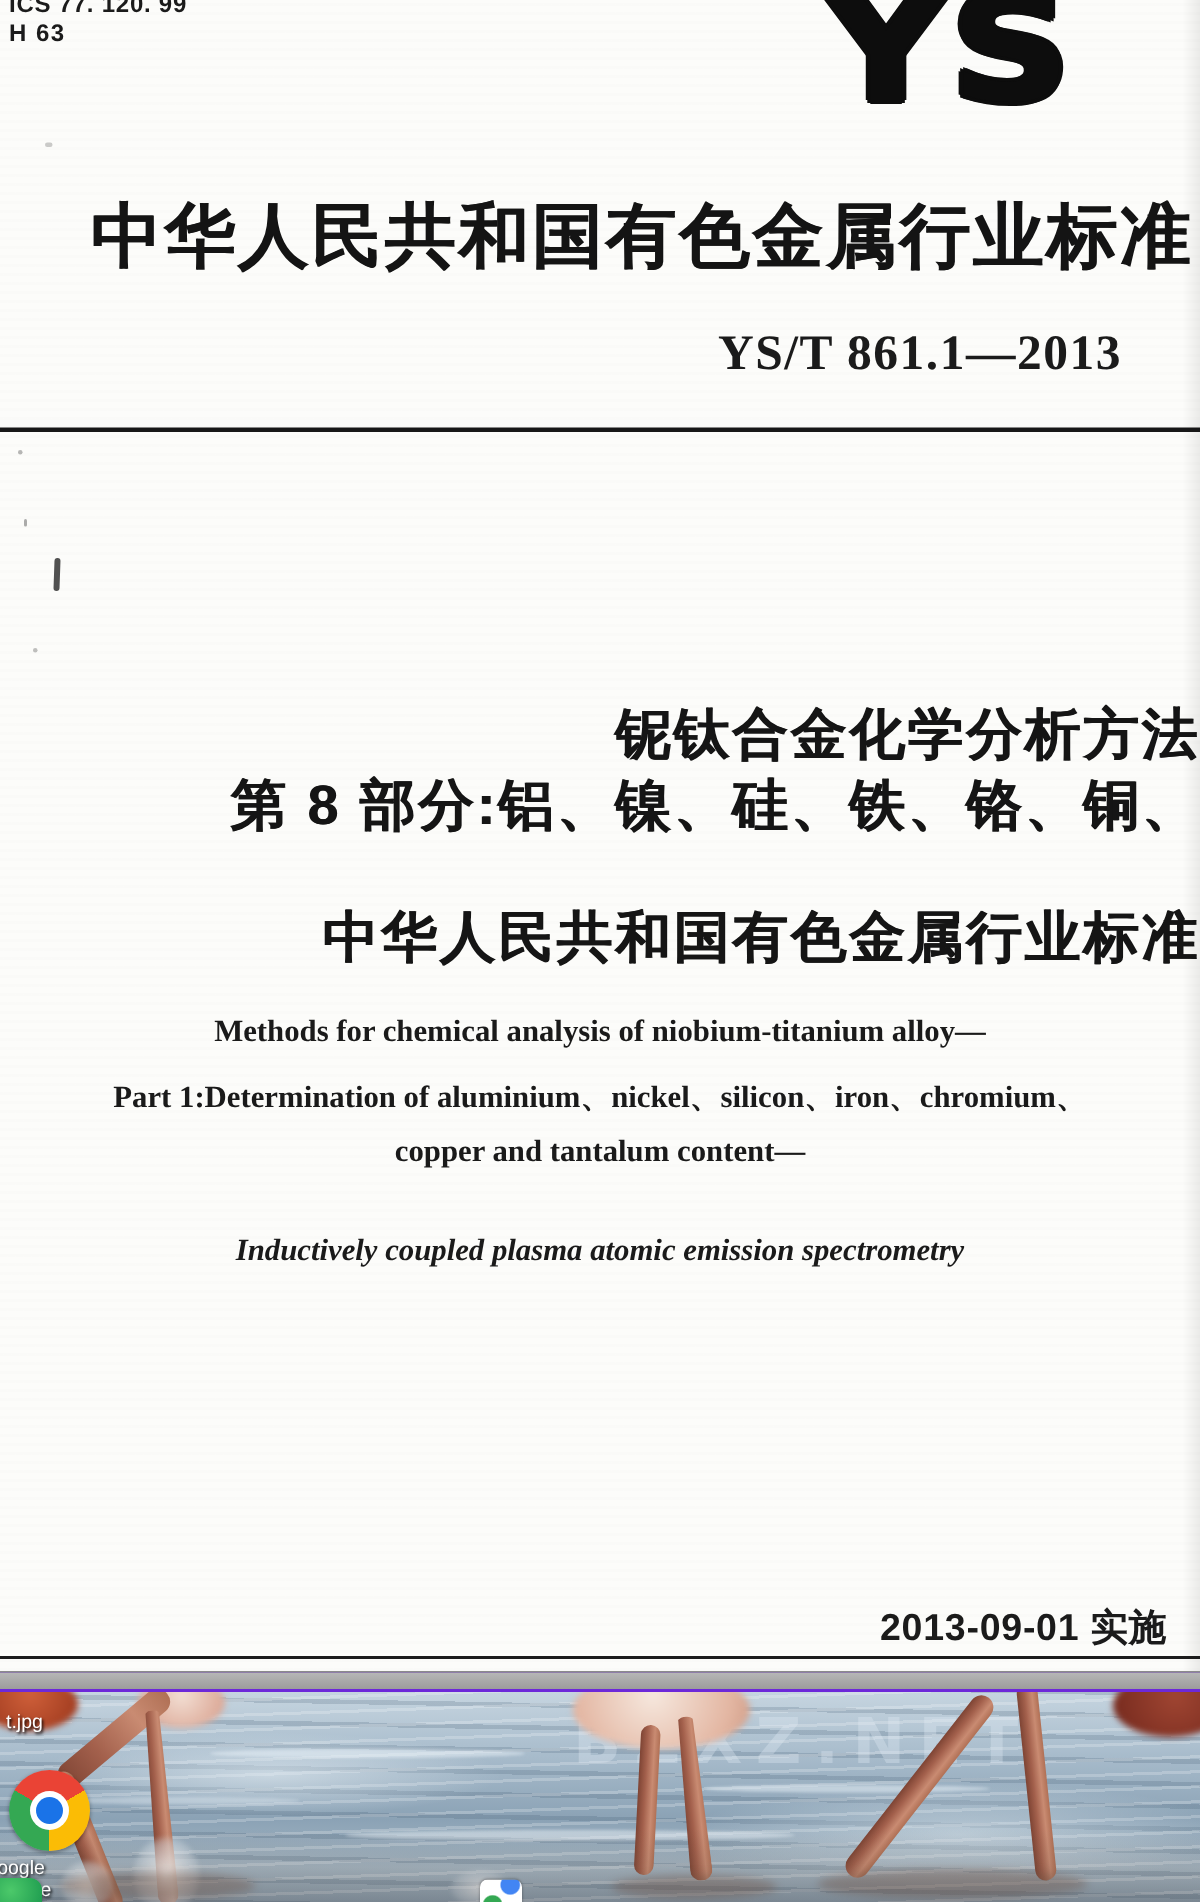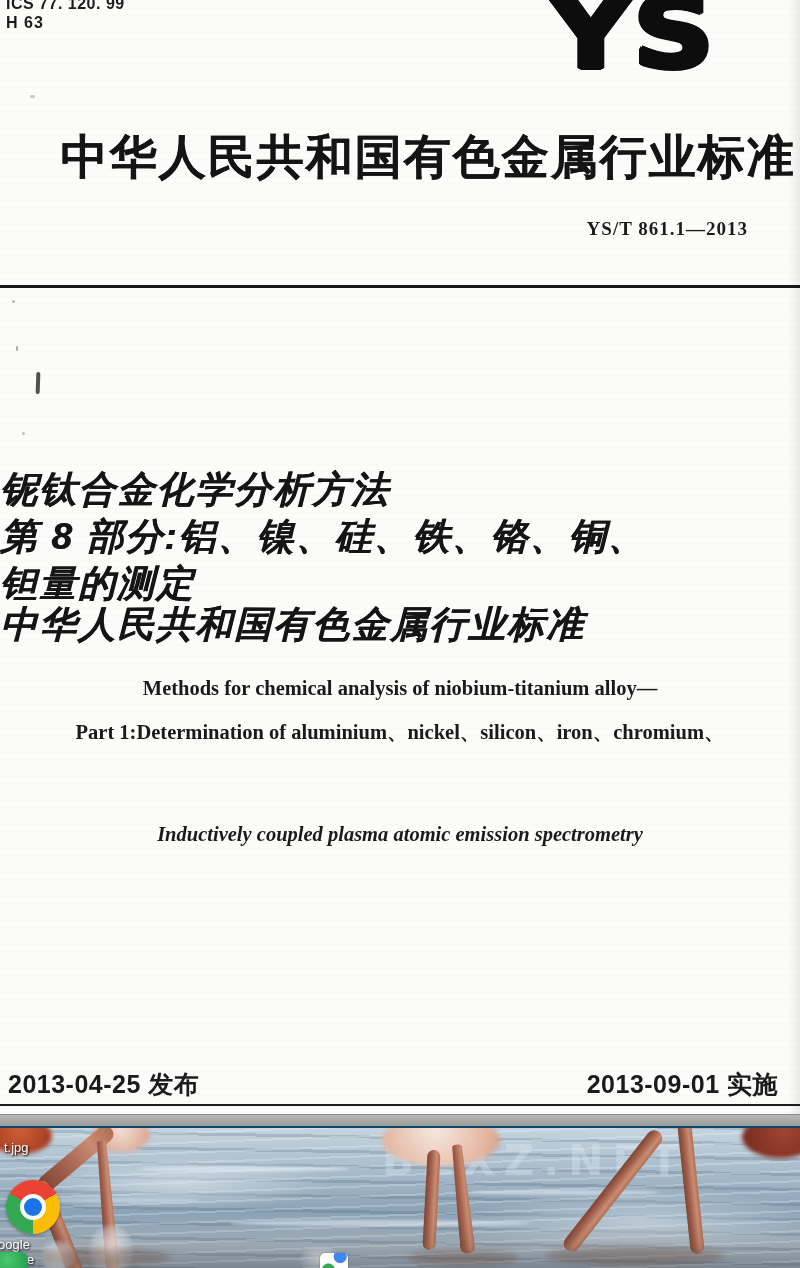--- a/index.html
+++ b/index.html
@@ -1,37 +1,37 @@
 <!DOCTYPE html>
 <html><head>
 <meta charset="utf-8">
 <style>
   html,body{margin:0;padding:0;background:#e8e8e8;}
-  .screen{position:relative;width:800px;height:1268px;overflow:hidden;background:#0c4a6e;
+  .screen{position:relative;width:800px;height:1268px;overflow:hidden;background:#6d28d9;
           font-family:"Liberation Sans","DejaVu Sans",sans-serif;color:#1b1b1b;}
   .abs{position:absolute;}
 
   
   .page{left:0;top:0;width:800px;height:1114px;background:#fcfcfa;
         background-image:repeating-linear-gradient(0deg,rgba(0,0,0,.008) 0 2px,transparent 2px 6px);}
   .page::after{content:'';position:absolute;right:0;top:0;bottom:0;width:12px;
         background:linear-gradient(90deg,transparent,rgba(0,0,0,.07));}
   .ics{left:6px;top:-6px;font-size:16px;font-weight:bold;line-height:20px;letter-spacing:.5px;}
   .cls{left:6px;top:14px;font-size:16px;font-weight:bold;letter-spacing:1px;}
   .ys{right:84px;top:-16px;font-family:"DejaVu Sans",sans-serif;font-weight:900;font-size:112px;
       line-height:112px;color:#0d0d0d;transform:scaleY(.88);transform-origin:top right;letter-spacing:2px;
       text-shadow:3px 0 currentColor,-3px 0 currentColor,0 3px currentColor,0 -3px currentColor,
                   2px 2px currentColor,-2px -2px currentColor,2px -2px currentColor,-2px 2px currentColor;}
   .hdr-title{left:0;top:126px;width:100%;text-align:center;font-size:47px;font-weight:bold;
       letter-spacing:2px;color:#141414;text-shadow:.6px 0 currentColor;white-space:nowrap;padding-left:28px;}
   .std-no{right:52px;top:218px;font-family:"Liberation Serif","DejaVu Serif",serif;
-      font-size:19px;font-weight:bold;letter-spacing:1px;}
+      font-size:33px;font-weight:bold;letter-spacing:1px;}
   .rule-top{left:0;top:285px;width:800px;height:3px;background:#181818;}
-  .cn-title{left:0;top:466px;width:100%;text-align:left;font-size:37px;font-weight:bold;
-      line-height:47px;letter-spacing:2px;color:#151515;text-shadow:.6px 0 currentColor;white-space:nowrap;font-style:italic;}
+  .cn-title{left:0;top:466px;width:100%;text-align:right;font-size:37px;font-weight:bold;
+      line-height:47px;letter-spacing:2px;color:#151515;text-shadow:.6px 0 currentColor;white-space:nowrap;}
   .en-title{left:0;top:676px;width:100%;text-align:center;
       font-family:"Liberation Serif","DejaVu Serif",serif;font-size:20.5px;font-weight:bold;
       line-height:36px;color:#1a1a1a;}
   .date{top:1068px;font-size:25px;font-weight:bold;letter-spacing:.5px;}
   .date-left{left:8px;}
   .date-right{right:22px;}
   .rule-bottom{left:0;top:1104px;width:800px;height:2px;background:#1c1c1c;}
   .speck{background:#333;border-radius:2px;}
 
   
@@ -90,28 +90,27 @@
     <div class="abs rule-top"></div>
 
     <div class="abs speck" style="left:36px;top:372px;width:4px;height:22px;opacity:.85;transform:rotate(2deg);"></div>
     <div class="abs speck" style="left:12px;top:300px;width:3px;height:3px;opacity:.35;"></div>
     <div class="abs speck" style="left:16px;top:346px;width:2px;height:5px;opacity:.4;"></div>
     <div class="abs speck" style="left:22px;top:432px;width:3px;height:3px;opacity:.3;"></div>
     <div class="abs speck" style="left:30px;top:95px;width:5px;height:3px;opacity:.25;"></div>
 
     <div class="abs cn-title" style="top:466px;">铌钛合金化学分析方法</div>
     <div class="abs cn-title" style="top:513px;">第 8 部分:铝、镍、硅、铁、铬、铜、</div>
-    <div class="abs cn-title" style="top:560px;">钽量的测定</div>
     <div class="abs cn-title" style="top:601px;">中华人民共和国有色金属行业标准</div>
 
     <div class="abs en-title" style="top:670px;">Methods for chemical analysis of niobium-titanium alloy—</div>
     <div class="abs en-title" style="top:714px;">Part 1:Determination of aluminium、nickel、silicon、iron、chromium、</div>
+    <div class="abs en-title" style="top:750px;">copper and tantalum content—</div>
     <div class="abs en-title" style="top:816px;font-style:italic;">Inductively coupled plasma atomic emission spectrometry</div>
 
-    <div class="abs date date-left">2013-04-25 发布</div>
     <div class="abs date date-right">2013-09-01 实施</div>
     <div class="abs rule-bottom"></div>
   </div>
 
   <div class="abs graybar"></div>
 
   <div class="abs wall">
 
     <div class="abs streak" style="left:140px;top:38px;width:210px;height:6px;"></div>
     <div class="abs streak" style="left:470px;top:62px;width:190px;height:5px;"></div>

